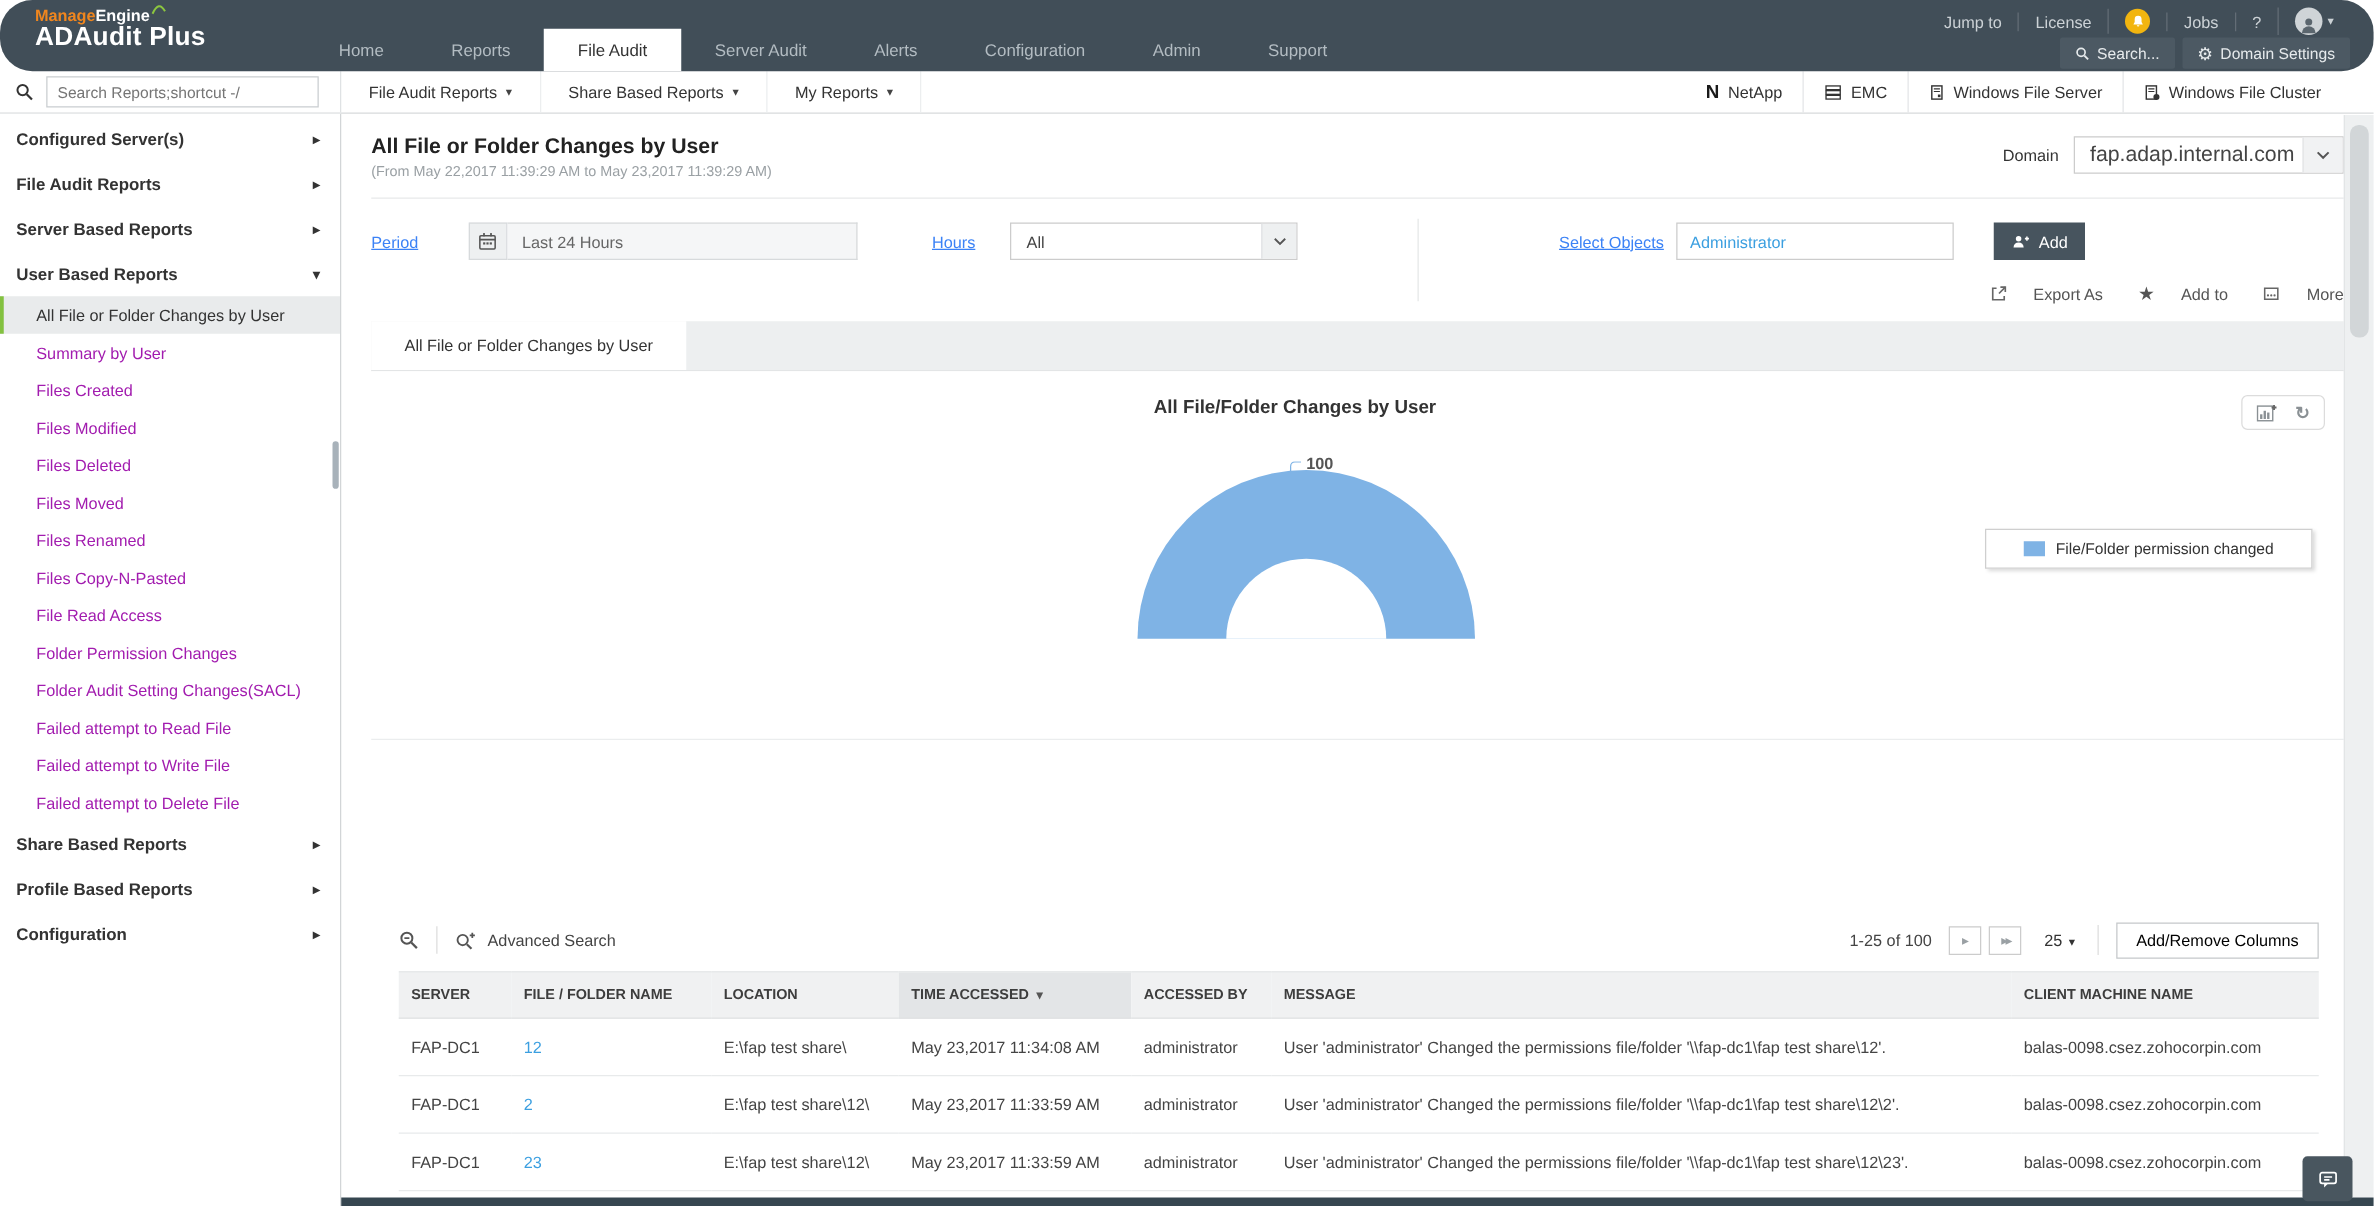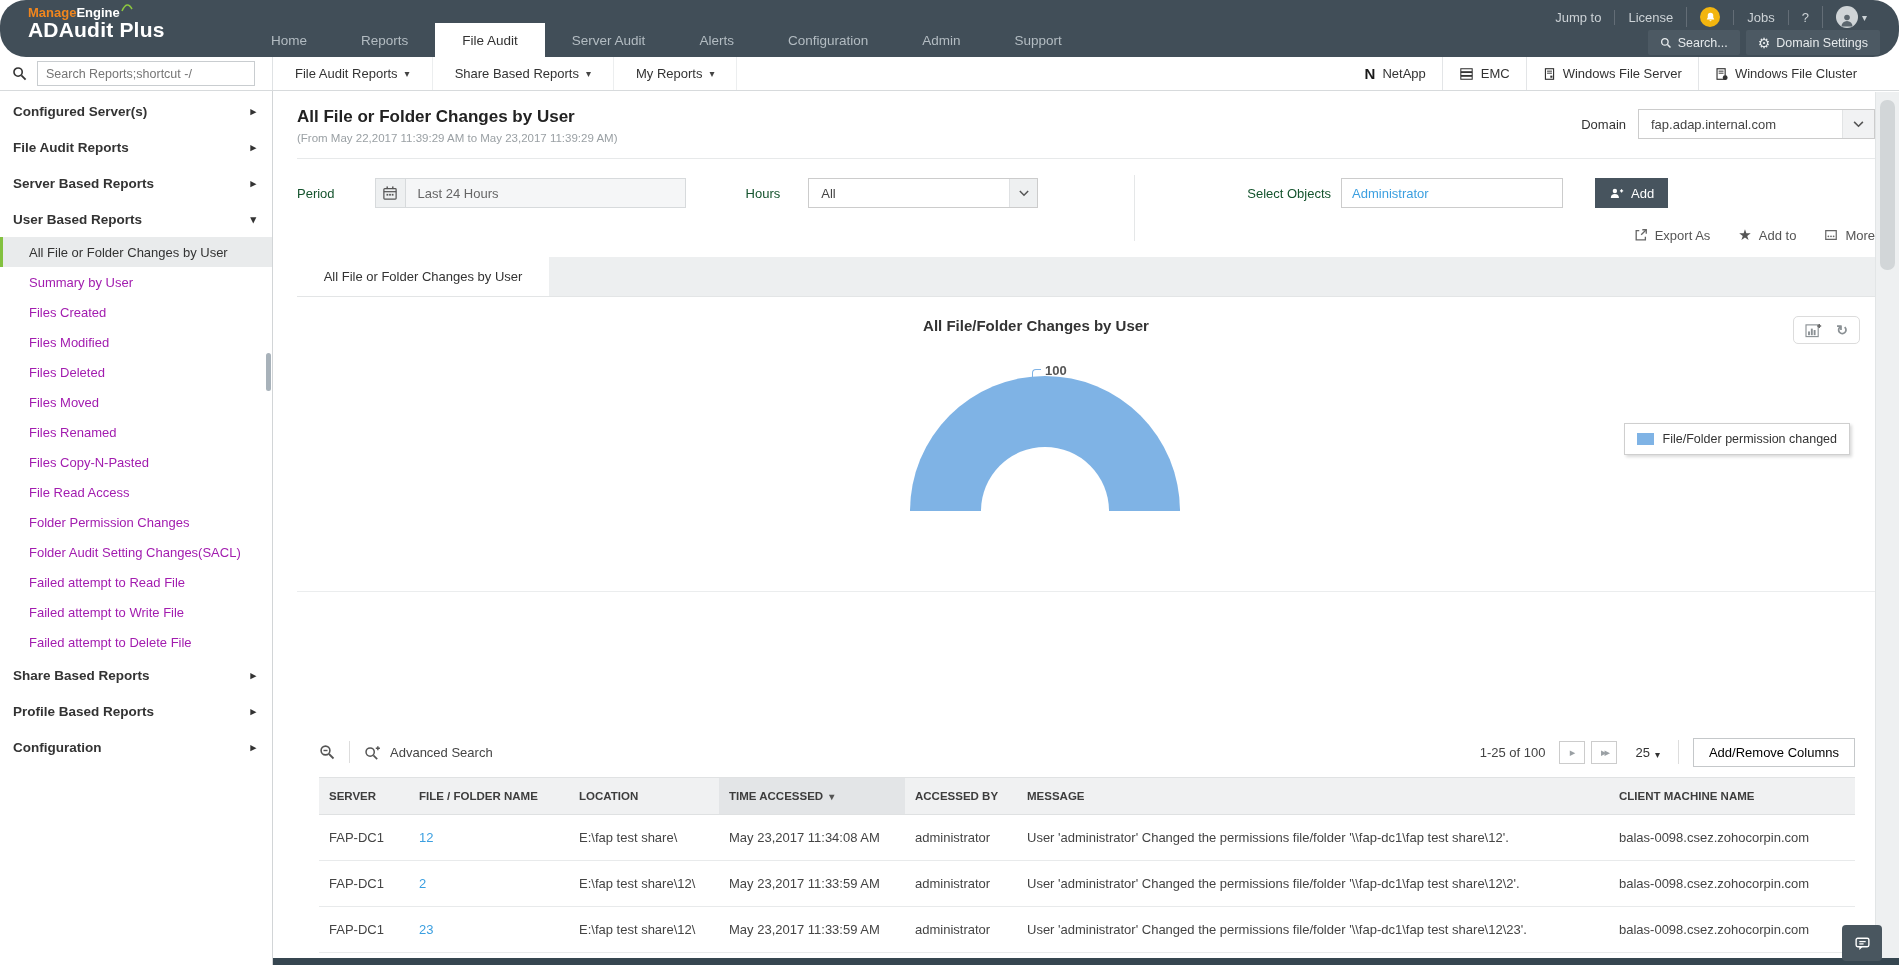--- a/index.html
+++ b/index.html
@@ -49,57 +49,57 @@
   .side-thumb { position:absolute; right:1px; top:262px; width:5px; height:38px; background:#a8b2ba; border-radius:3px; }
 
   .main { flex:1; padding:0 24px; position:relative; }
 
   
   .title-row { display:flex; justify-content:space-between; align-items:flex-start; margin-top:16px; }
   .report-title { font-size:17px; font-weight:700; color:#222; }
   .date-range { font-size:11.5px; color:#9aa0a4; margin-top:5px; }
   .domain-box { display:flex; align-items:center; gap:12px; margin-top:2px; }
   .domain-label { font-size:13px; color:#333; }
-  .domain-select { width:237px; height:30px; border:1px solid #ccc; display:flex; align-items:center; font-size:13px; color:#444; cursor:pointer; background:#fff; }
+  .domain-select { width:216px; height:30px; border:1px solid #ccc; display:flex; align-items:center; font-size:17px; color:#444; cursor:pointer; background:#fff; }
   .domain-select .val { padding-left:12px; flex:1; }
   .domain-select .chev { width:32px; height:100%; background:#f1f2f3; border-left:1px solid #e2e4e5; display:flex; align-items:center; justify-content:center; color:#555; font-size:11px; }
   .rule { border:0; border-top:1px solid #e7e9ea; margin-top:14px; }
 
   
   .filter-row { display:flex; align-items:center; margin-top:18px; height:32px; position:relative; }
-  .flabel { font-size:13px; color:#14532d; }
+  .flabel { font-size:13px; color:#3b82f6;text-decoration:underline; }
   .period-group { display:flex; margin-left:40px; }
   .cal-addon { width:31px; height:30px; background:#eef0f1; border:1px solid #d7dadc; display:flex; align-items:center; justify-content:center; color:#555; cursor:pointer; }
   .period-input { width:280px; height:30px; background:#f5f6f7; border:1px solid #d7dadc; border-left:0; font-size:13px; color:#666; display:flex; align-items:center; padding-left:12px; }
   .lbl-hours { margin-left:60px; }
   .hours-select { margin-left:28px; width:230px; height:30px; border:1px solid #ccc; background:#fff; display:flex; align-items:center; font-size:13px; color:#444; cursor:pointer; }
   .hours-select .val { padding-left:12px; flex:1; }
   .hours-select .chev { width:28px; height:100%; background:#eef0f1; border-left:1px solid #dfe1e3; display:flex; align-items:center; justify-content:center; font-size:11px; color:#555; }
   .v-divider { width:1px; height:66px; background:#e5e7e8; margin-left:96px; margin-top:30px; }
   .lbl-objects { margin-left:112px; }
   .objects-input { margin-left:10px; width:222px; height:30px; border:1px solid #ccc; font-size:13px; color:#3b9fe0; padding:0 10px; outline:none; font-family:inherit; }
   .add-btn { margin-left:32px; height:30px; background:#47545e; color:#fff; font-size:13px; border:none; padding:0 14px; display:flex; align-items:center; gap:7px; cursor:pointer; }
 
   
   .actions-row { display:flex; justify-content:flex-end; align-items:center; gap:28px; margin-top:16px; height:20px; }
-  .action-item { display:flex; align-items:center; gap:7px; font-size:13px; color:#555; cursor:pointer; }
+  .action-item { display:flex; align-items:center; gap:21px; font-size:13px; color:#555; cursor:pointer; }
   .action-item .star { font-size:15px; color:#555; }
 
   
   .tab-strip { margin-top:12px; height:40px; background:#edeff0; display:flex; border-bottom:1px solid #e3e5e6; }
   .content-tab { width:252px; background:#fff; display:flex; align-items:center; justify-content:center; font-size:13px; color:#333; cursor:pointer; }
   .chart-panel { background:#fff; height:295px; position:relative; border-bottom:1px solid #ebedee; }
   .chart-title { position:absolute; top:20px; left:0; right:100px; text-align:center; font-size:15px; font-weight:700; color:#333; }
   .donut { position:absolute; left:613px; top:79px; width:270px; height:135px; border-radius:270px 270px 0 0; background:#7fb3e5; }
   .donut::after { content:""; position:absolute; left:50%; transform:translateX(-50%); bottom:0; width:128px; height:64px; border-radius:128px 128px 0 0; background:#fff; }
   .donut-label { position:absolute; left:735px; top:66px; display:flex; align-items:flex-start; gap:4px; font-size:13px; font-weight:700; color:#555; }
   .label-connector { width:9px; height:8px; border-left:1.5px solid #7fb3e5; border-top:1.5px solid #7fb3e5; border-top-left-radius:4px; margin-top:6px; }
   .chart-tools { position:absolute; right:15px; top:19px; border:1px solid #dcdcdc; border-radius:5px; padding:5px 11px; display:flex; align-items:center; gap:14px; color:#8a9094; }
   .chart-tools .refresh { font-size:14px; font-weight:700; }
-  .chart-legend { position:absolute; right:25px; top:126px; background:#fff; border:1px solid #cfcfcf; box-shadow:2px 2px 3px rgba(0,0,0,.15); padding:8px 12px; display:flex; align-items:center; gap:9px; font-size:12.5px; color:#333; }
+  .chart-legend { position:absolute; right:25px; top:126px; background:#fff; border:1px solid #cfcfcf; box-shadow:2px 2px 3px rgba(0,0,0,.15); padding:8px 30px; display:flex; align-items:center; gap:9px; font-size:12.5px; color:#333; }
   .legend-swatch { width:17px; height:12px; background:#7fb3e5; }
 
   
   .list-section { margin:145px 20px 0 22px; }
   .list-controls { display:flex; align-items:center; height:30px; }
   .lc-icon { color:#555; cursor:pointer; }
   .lc-div { width:1px; height:22px; background:#ddd; margin:0 14px; }
   .adv-search { display:flex; align-items:center; gap:9px; font-size:13px; color:#444; cursor:pointer; }
   .lc-right { margin-left:auto; display:flex; align-items:center; }
   .page-range { font-size:13px; color:#444; margin-right:14px; }

